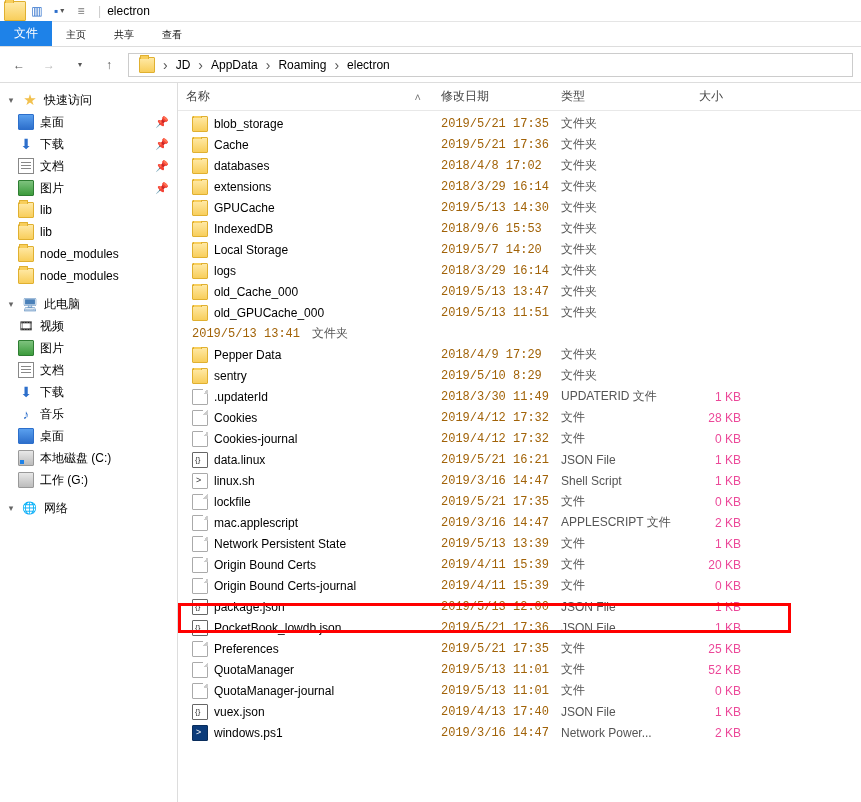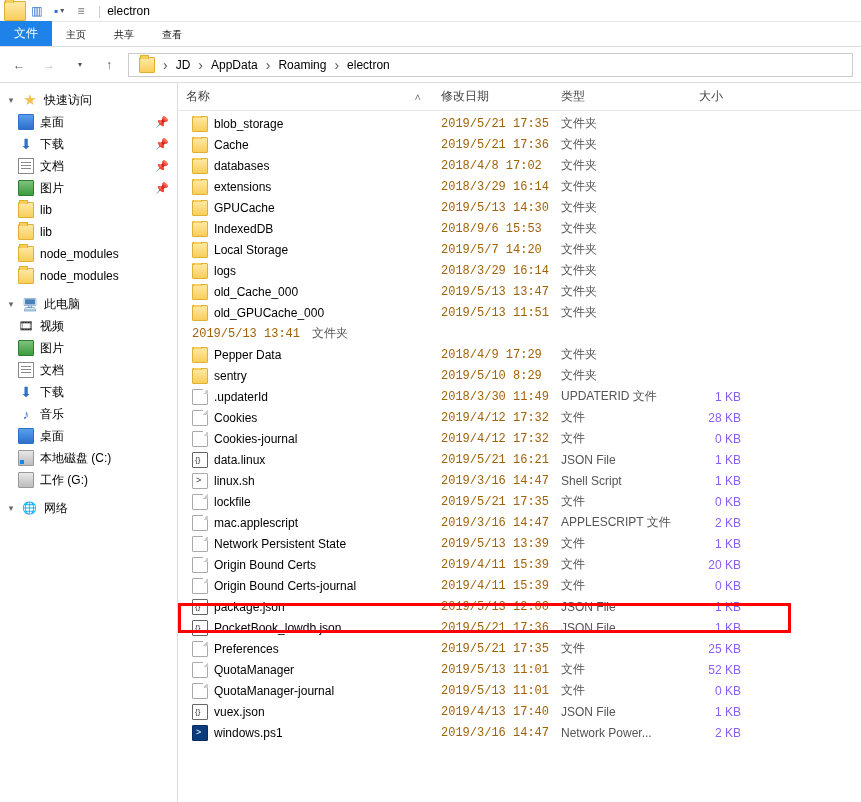--- a/index.html
+++ b/index.html
@@ -44,21 +44,21 @@
   .col.type { width: 120px; }
   .col.size { width: 80px; text-align: right; padding-right: 12px; justify-content:center; }
   .sort-caret::after { content: "˄"; font-size: 11px; color: #777; }
 
   .listbody { padding-top: 2px; position:relative; }
   .row { display: flex; align-items: center; height: 21px; padding-left: 6px; }
   .row .cell { padding-left: 8px; overflow: hidden; text-overflow: ellipsis; white-space: nowrap; }
   .row .cell.name { width: 249px; display:flex; align-items:center; gap: 6px; }
   .row .cell.date { width: 120px; color: #a16207; font-family: Liberation Mono, monospace; }
   .row .cell.type { width: 120px; color: #555; }
-  .row .cell.size { width: 80px; text-align: right; padding-right: 12px; color: #8b5cf6; }
+  .row .cell.size { width: 80px; text-align: right; padding-right: 12px; color: #ec4899; }
 
   .ico { width: 16px; height: 16px; display:inline-flex; align-items:center; justify-content:center; flex-shrink:0; }
   .ico.folder { background: linear-gradient(#ffe9a6,#f8ce5b); border: 1px solid #e0b030; border-radius: 1px; position:relative; }
   .ico.folder::before { content:""; position:absolute; top:-3px; left:0; width:7px; height:3px; background:#f8ce5b; border:1px solid #e0b030; border-bottom:none; border-radius:1px 1px 0 0; }
   .ico.file { background:#fff; border:1px solid #aaa; border-radius:1px; position:relative; }
   .ico.file::after { content:""; position:absolute; top:-1px; right:-1px; width:5px; height:5px; background:linear-gradient(135deg,#fff 50%,#ccc 50%); }
   .ico.json { background:#fff; border:1px solid #666; border-radius:1px; position:relative; }
   .ico.json::after { content:"{}"; font-size:8px; line-height:14px; color:#333; position:absolute; left:2px; top:0; }
   .ico.sh { background:#fff; border:1px solid #aaa; border-radius:1px; position:relative; }
   .ico.sh::after { content:">"; font-size:9px; color:#333; position:absolute; left:3px; top:1px; }

